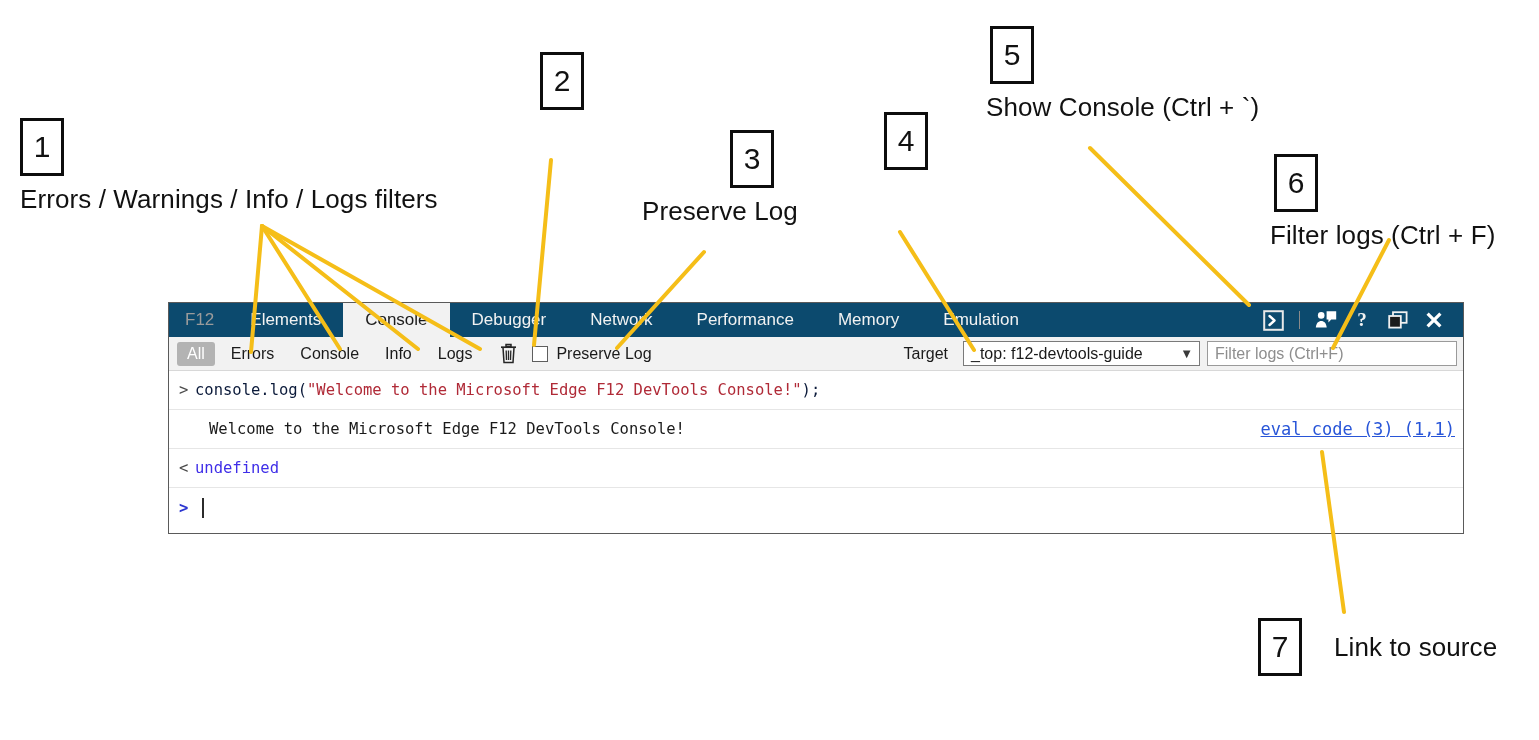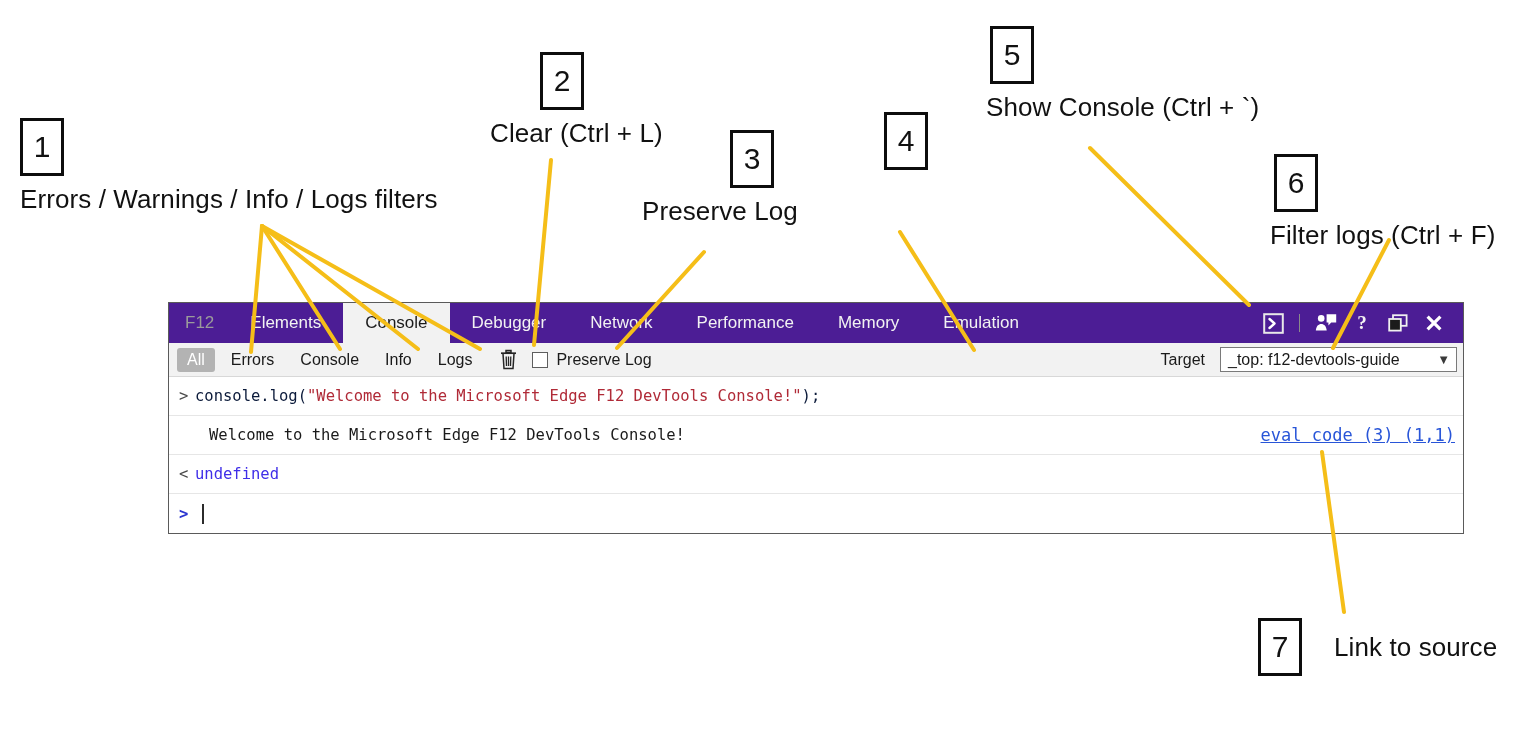--- a/index.html
+++ b/index.html
@@ -67,22 +67,22 @@
     height: 232px;
     background: #ffffff;
     border: 1px solid #5a5a5a;
     box-sizing: border-box;
     z-index: 2;
     font-family: "Liberation Sans", sans-serif;
   }
 
   
   .tabstrip {
-    height: 40px;
-    background: #4c1d95;
+    height: 34px;
+    background: #0c4a6e;
     display: flex;
     align-items: stretch;
     box-sizing: border-box;
   }
   .brand {
     color: #9b9b9b;
     font-size: 17px;
     display: flex;
     align-items: center;
     padding: 0 14px 0 16px;
@@ -273,21 +273,20 @@
   </g>
 </svg>
 
 <div class="callout stacked" style="left:20px; top:118px;">
   <div class="callout-num">1</div>
   <div class="callout-text">Errors / Warnings / Info / Logs filters</div>
 </div>
 
 <div class="callout stacked" style="left:540px; top:52px;">
   <div class="callout-num">2</div>
-  <div class="callout-text" style="margin-left:-50px;">Clear (Ctrl + L)</div>
 </div>
 
 <div class="callout stacked" style="left:730px; top:130px;">
   <div class="callout-num">3</div>
   <div class="callout-text" style="margin-left:-88px;">Preserve Log</div>
 </div>
 
 <div class="callout stacked" style="left:884px; top:112px;">
   <div class="callout-num">4</div>
 </div>
@@ -378,20 +377,23 @@
     </div>
 
     <div class="filterbar-spacer"></div>
 
     <div class="target-label">Target</div>
     <div class="target-select">
       <span class="val">_top: f12-devtools-guide</span>
       <span class="chev">▼</span>
     </div>
 
+    <div class="filter-input">
+      <span>Filter logs (Ctrl+F)</span>
+    </div>
   </div>
 
   <div class="console-body">
 
     <div class="crow">
       <span class="gutter-in">&gt;</span>
       <span class="code-dark">console.log(</span>
         <span class="code-string">"Welcome to the Microsoft Edge F12 DevTools Console!"</span>
         <span class="code-dark">);</span>
     </div>

